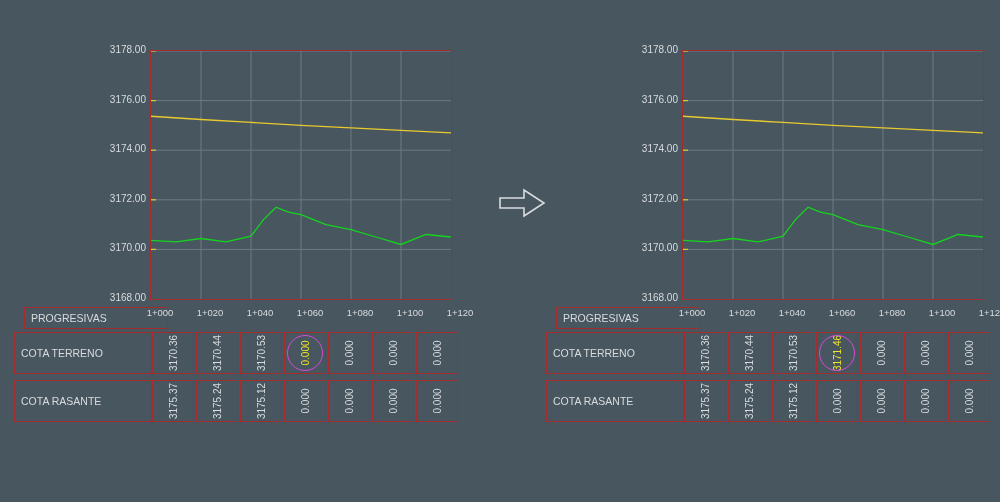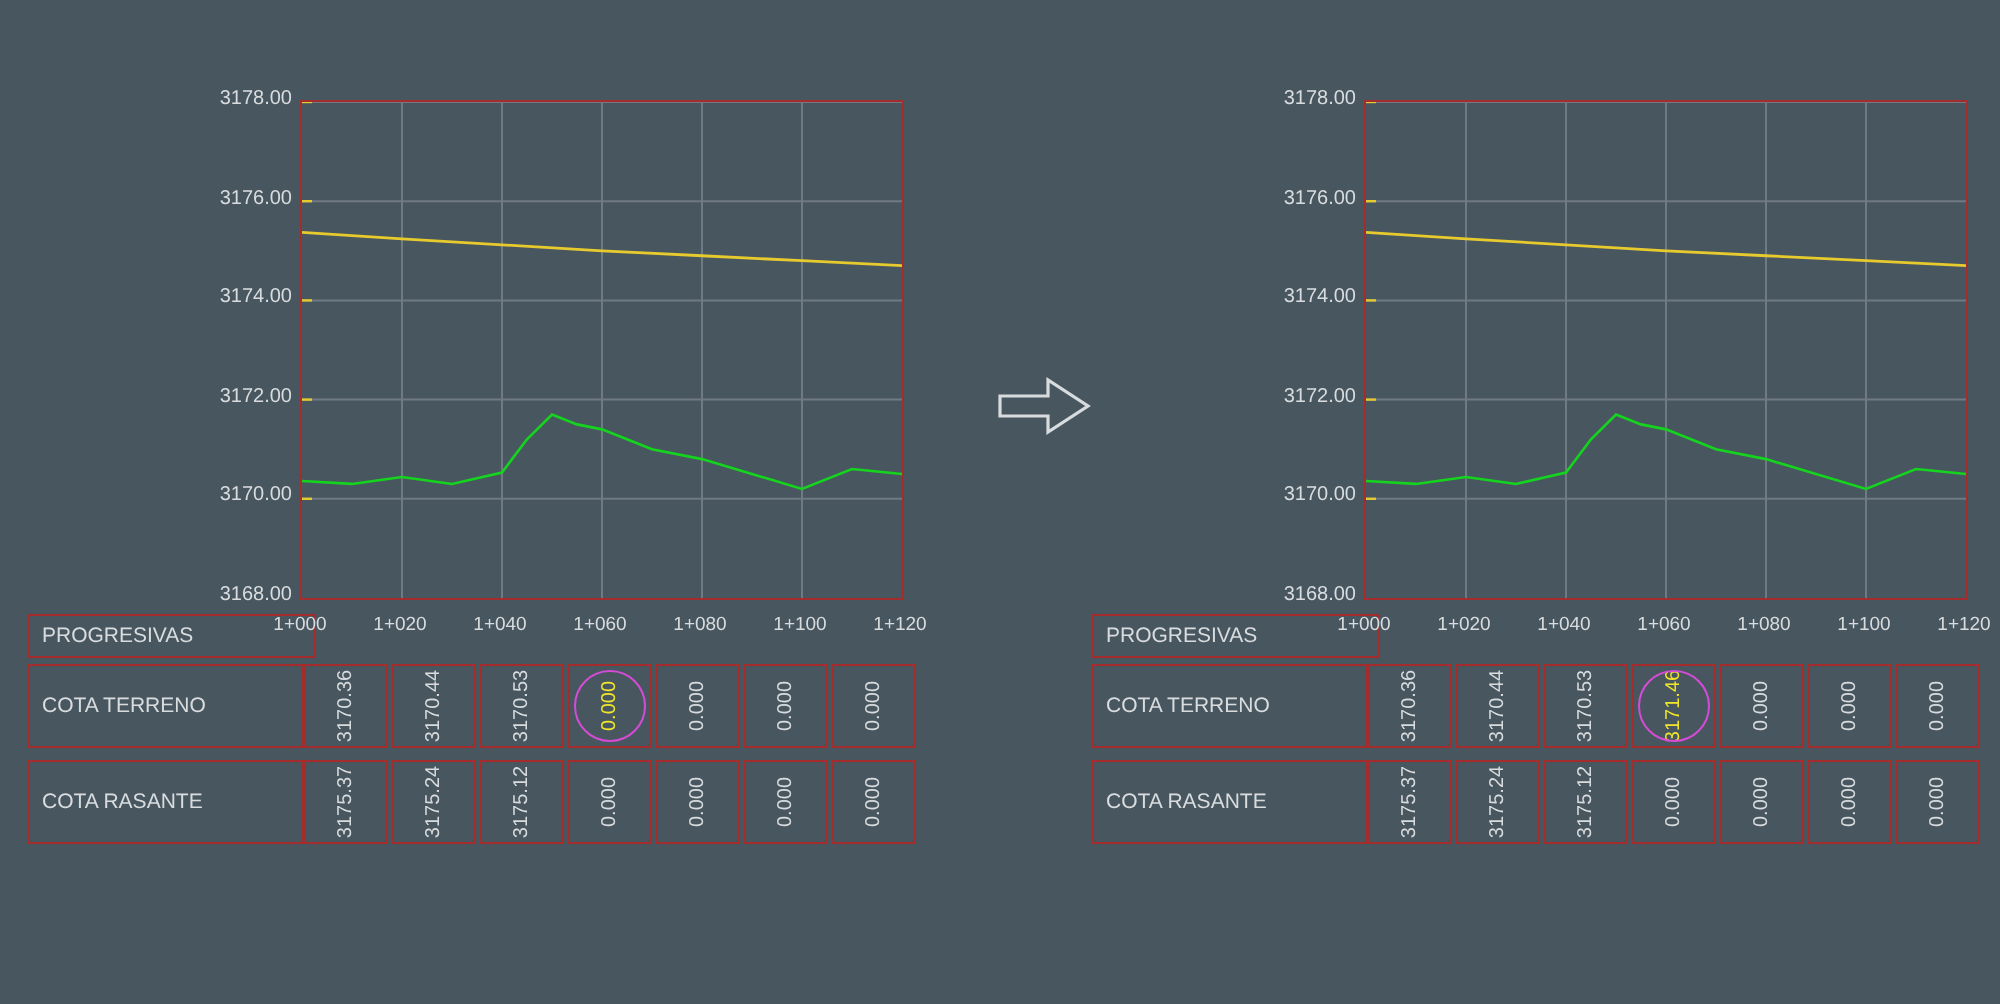--- a/index.html
+++ b/index.html
@@ -3,21 +3,21 @@
 <meta charset="utf-8">
 <style>
   html,body{margin:0;padding:0;background:#485660;font-family:Arial,Helvetica,sans-serif;}
   .stage{position:relative;width:836px;height:502px;}
   .panel{position:absolute;top:50px;width:450px;}
   .chart-box{position:absolute;left:140px;top:0;width:300px;height:248px;border:1px solid #a52c2c;}
   .chart-yellow{stroke:#e7ca2d;stroke-width:1.4;fill:none;}
   .chart-green{stroke:#15d41e;stroke-width:1.3;fill:none;}
   .tick-mark{stroke:#e7ca2d;stroke-width:1.2;}
   .ylab{position:absolute;right:314px;font-size:10px;color:#d8dcde;text-align:right;width:60px;}
-  .xlabels{position:absolute;left:0;top:253px;width:450px;height:26px;}
+  .xlabels{position:absolute;left:10px;top:253px;width:450px;height:26px;}
   .xlabels .hdr{position:absolute;left:4px;top:4px;width:130px;font-size:10.5px;color:#d8dcde;border:1px solid #a52c2c;padding:4px 6px;}
   .xlab{position:absolute;top:4px;font-size:9.5px;color:#d8dcde;text-align:center;width:42px;}
   .datarow{position:absolute;left:4px;width:444px;height:48px;}
   .datarow .hdr{position:absolute;left:0;top:0;width:130px;height:40px;font-size:10.5px;color:#d8dcde;border:1px solid #a52c2c;display:flex;align-items:center;padding-left:6px;}
   .cell{position:absolute;top:0;width:40px;height:40px;border:1px solid #a52c2c;}
   .cell span{position:absolute;left:50%;top:50%;transform:translate(-50%,-50%) rotate(-90deg);font-size:10px;color:#d8dcde;white-space:nowrap;}
   .cell.hl span{color:#f0e62a;}
   .circle-mark{position:absolute;width:34px;height:34px;border:1.8px solid #d64bd6;border-radius:50%;pointer-events:none;}
   .arrow{position:absolute;left:498px;top:186px;}
   .arrow svg{display:block;}

